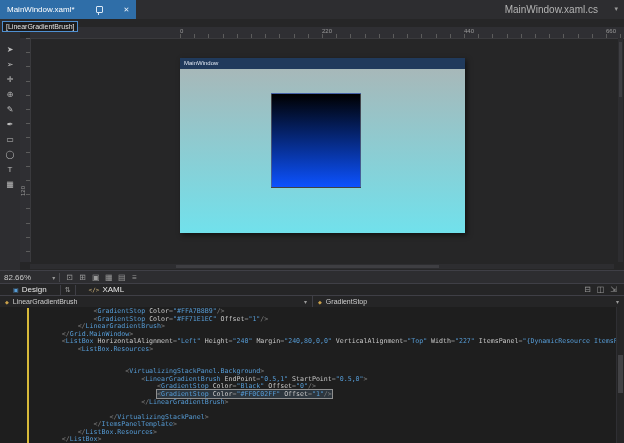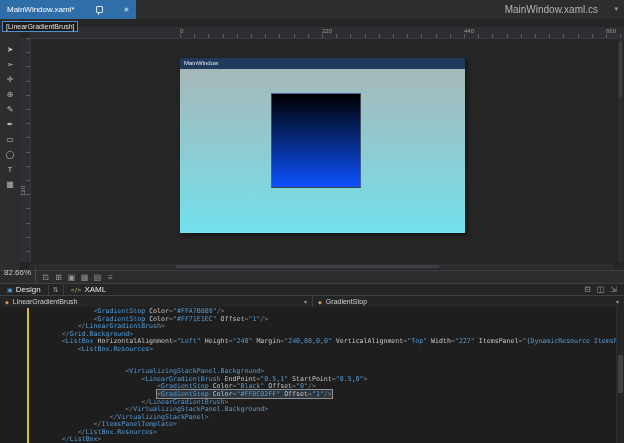--- a/index.html
+++ b/index.html
@@ -34,28 +34,28 @@
   .listbox-preview{position:absolute;left:32%;top:14.5%;width:31.6%;height:58%;border:1px solid rgba(110,110,110,.6);box-sizing:border-box;}
   .hscroll{position:absolute;left:30px;right:10px;bottom:1px;height:5px;background:#2d2d30;}
   .hscroll .thumb{position:absolute;left:25%;width:45%;top:1px;bottom:1px;background:#3e3e42;}
   .vscroll{position:absolute;right:1px;top:19px;bottom:8px;width:5px;background:#2d2d30;}
   .vscroll .thumb{position:absolute;top:4px;height:55px;left:1px;right:1px;background:#3e3e42;}
   .selection-popup{position:absolute;left:2px;top:21px;z-index:9;border:1px solid #4f8fd0;background:#1b1b1c;color:#e4e4e4;font-size:7px;padding:1px 3px;}
 
   
   .zoombar{position:absolute;top:270px;left:0;right:0;height:13px;background:#2d2d30;border-top:1px solid #3f3f46;
     display:flex;align-items:center;box-sizing:border-box;padding-left:4px;gap:3px;}
-  .zoom-combo{display:flex;align-items:center;gap:3px;color:#c8c8c8;font-size:8px;padding-right:4px;border-right:1px solid #4a4a4f;cursor:pointer;flex-direction:column;}
+  .zoom-combo{display:flex;align-items:center;gap:21px;color:#c8c8c8;font-size:8px;padding-right:4px;border-right:1px solid #4a4a4f;cursor:pointer;}
   .zoom-caret{font-size:6px;color:#9a9a9a;}
   .sbtn{width:13px;height:11px;text-align:center;line-height:11px;font-size:8px;color:#9a9a9a;cursor:pointer;}
 
   
   .viewtabs{position:absolute;top:283px;left:0;right:0;height:12px;background:#252526;border-top:1px solid #3f3f46;
     display:flex;align-items:center;box-sizing:border-box;font-size:8px;color:#e6e6e6;}
-  .vtab{display:flex;align-items:center;gap:3px;padding:0 7px;height:100%;cursor:pointer;}
+  .vtab{display:flex;align-items:center;gap:3px;padding:0 13px;height:100%;cursor:pointer;}
   .vtab .vicon{font-size:6px;color:#569cd6;}
   .vtab .xicon{font-size:6px;color:#d7ba7d;font-family:"DejaVu Sans Mono",monospace;}
   .swapbox{width:14px;height:10px;border-left:1px solid #3f3f46;border-right:1px solid #3f3f46;
     text-align:center;line-height:10px;font-size:7px;color:#9a9a9a;cursor:pointer;}
   .split-group{margin-left:auto;display:flex;align-items:center;padding-right:4px;}
   .split-group .sbtn{font-size:8px;}
 
   
   .breadcrumb{position:absolute;top:295px;left:0;right:0;height:12px;background:#252526;border-top:1px solid #3f3f46;display:flex;box-sizing:border-box;}
   .crumb{width:50%;display:flex;align-items:center;gap:4px;padding:0 5px;box-sizing:border-box;font-size:7px;color:#cfcfcf;cursor:pointer;}
@@ -180,31 +180,31 @@
       <span class="caret">▾</span>
     </div>
   </div>
 
   <div class="code">
     <div class="change-bar"></div>
     <div class="code-lines">
         <div class="code-line"><span class="tk-x">                </span><span class="inner"><span class="tk-d">&lt;</span><span class="tk-t">GradientStop</span><span class="tk-x"> Color</span><span class="tk-d">=</span><span class="tk-s">"#FFA7B8B9"</span><span class="tk-d">/&gt;</span></span></div>
         <div class="code-line"><span class="tk-x">                </span><span class="inner"><span class="tk-d">&lt;</span><span class="tk-t">GradientStop</span><span class="tk-x"> Color</span><span class="tk-d">=</span><span class="tk-s">"#FF71E1EC"</span><span class="tk-x"> Offset</span><span class="tk-d">=</span><span class="tk-s">"1"</span><span class="tk-d">/&gt;</span></span></div>
         <div class="code-line"><span class="tk-x">            </span><span class="inner"><span class="tk-d">&lt;/</span><span class="tk-t">LinearGradientBrush</span><span class="tk-d">&gt;</span></span></div>
-        <div class="code-line"><span class="tk-x">        </span><span class="inner"><span class="tk-d">&lt;/</span><span class="tk-t">Grid.Background</span><span class="tk-d">&gt;</span></span></div>
+        <div class="code-line"><span class="tk-x">        </span><span class="inner"><span class="tk-d">&lt;/</span><span class="tk-t">Grid.MainWindow</span><span class="tk-d">&gt;</span></span></div>
         <div class="code-line"><span class="tk-x">        </span><span class="inner"><span class="tk-d">&lt;</span><span class="tk-t">ListBox</span><span class="tk-x"> HorizontalAlignment</span><span class="tk-d">=</span><span class="tk-s">"Left"</span><span class="tk-x"> Height</span><span class="tk-d">=</span><span class="tk-s">"240"</span><span class="tk-x"> Margin</span><span class="tk-d">=</span><span class="tk-s">"240,80,0,0"</span><span class="tk-x"> VerticalAlignment</span><span class="tk-d">=</span><span class="tk-s">"Top"</span><span class="tk-x"> Width</span><span class="tk-d">=</span><span class="tk-s">"227"</span><span class="tk-x"> ItemsPanel</span><span class="tk-d">=</span><span class="tk-s">"{DynamicResource ItemsPanelTemplate1}"</span></span></div>
         <div class="code-line"><span class="tk-x">            </span><span class="inner"><span class="tk-d">&lt;</span><span class="tk-t">ListBox.Resources</span><span class="tk-d">&gt;</span></span></div>
         <div class="code-line"><span class="tk-x">                </span></div>
         <div class="code-line"><span class="tk-x">                    </span></div>
         <div class="code-line"><span class="tk-x">                        </span><span class="inner"><span class="tk-d">&lt;</span><span class="tk-t">VirtualizingStackPanel.Background</span><span class="tk-d">&gt;</span></span></div>
         <div class="code-line"><span class="tk-x">                            </span><span class="inner"><span class="tk-d">&lt;</span><span class="tk-t">LinearGradientBrush</span><span class="tk-x"> EndPoint</span><span class="tk-d">=</span><span class="tk-s">"0.5,1"</span><span class="tk-x"> StartPoint</span><span class="tk-d">=</span><span class="tk-s">"0.5,0"</span><span class="tk-d">&gt;</span></span></div>
         <div class="code-line"><span class="tk-x">                                </span><span class="inner"><span class="tk-d">&lt;</span><span class="tk-t">GradientStop</span><span class="tk-x"> Color</span><span class="tk-d">=</span><span class="tk-s">"Black"</span><span class="tk-x"> Offset</span><span class="tk-d">=</span><span class="tk-s">"0"</span><span class="tk-d">/&gt;</span></span></div>
         <div class="code-line"><span class="tk-x">                                </span><span class="inner hl"><span class="tk-d">&lt;</span><span class="tk-t">GradientStop</span><span class="tk-x"> Color</span><span class="tk-d">=</span><span class="tk-s">"#FF0C02FF"</span><span class="tk-x"> Offset</span><span class="tk-d">=</span><span class="tk-s">"1"</span><span class="tk-d">/&gt;</span></span></div>
         <div class="code-line"><span class="tk-x">                            </span><span class="inner"><span class="tk-d">&lt;/</span><span class="tk-t">LinearGradientBrush</span><span class="tk-d">&gt;</span></span></div>
-        <div class="code-line"><span class="tk-x">                        </span><span class="inner"><span class="tk-d">&lt;/</span><span class="tk-t">VirtualizingStackPanel.Background</span><span class="tk-d">&gt;</span></span></div>
+        <div class="code-line"><span class="tk-x">                        </span></div>
         <div class="code-line"><span class="tk-x">                    </span><span class="inner"><span class="tk-d">&lt;/</span><span class="tk-t">VirtualizingStackPanel</span><span class="tk-d">&gt;</span></span></div>
         <div class="code-line"><span class="tk-x">                </span><span class="inner"><span class="tk-d">&lt;/</span><span class="tk-t">ItemsPanelTemplate</span><span class="tk-d">&gt;</span></span></div>
         <div class="code-line"><span class="tk-x">            </span><span class="inner"><span class="tk-d">&lt;/</span><span class="tk-t">ListBox.Resources</span><span class="tk-d">&gt;</span></span></div>
         <div class="code-line"><span class="tk-x">        </span><span class="inner"><span class="tk-d">&lt;/</span><span class="tk-t">ListBox</span><span class="tk-d">&gt;</span></span></div>
       </div>
     <div class="code-vscroll">
         <div class="thumb"></div>
       </div>
   </div>
 

